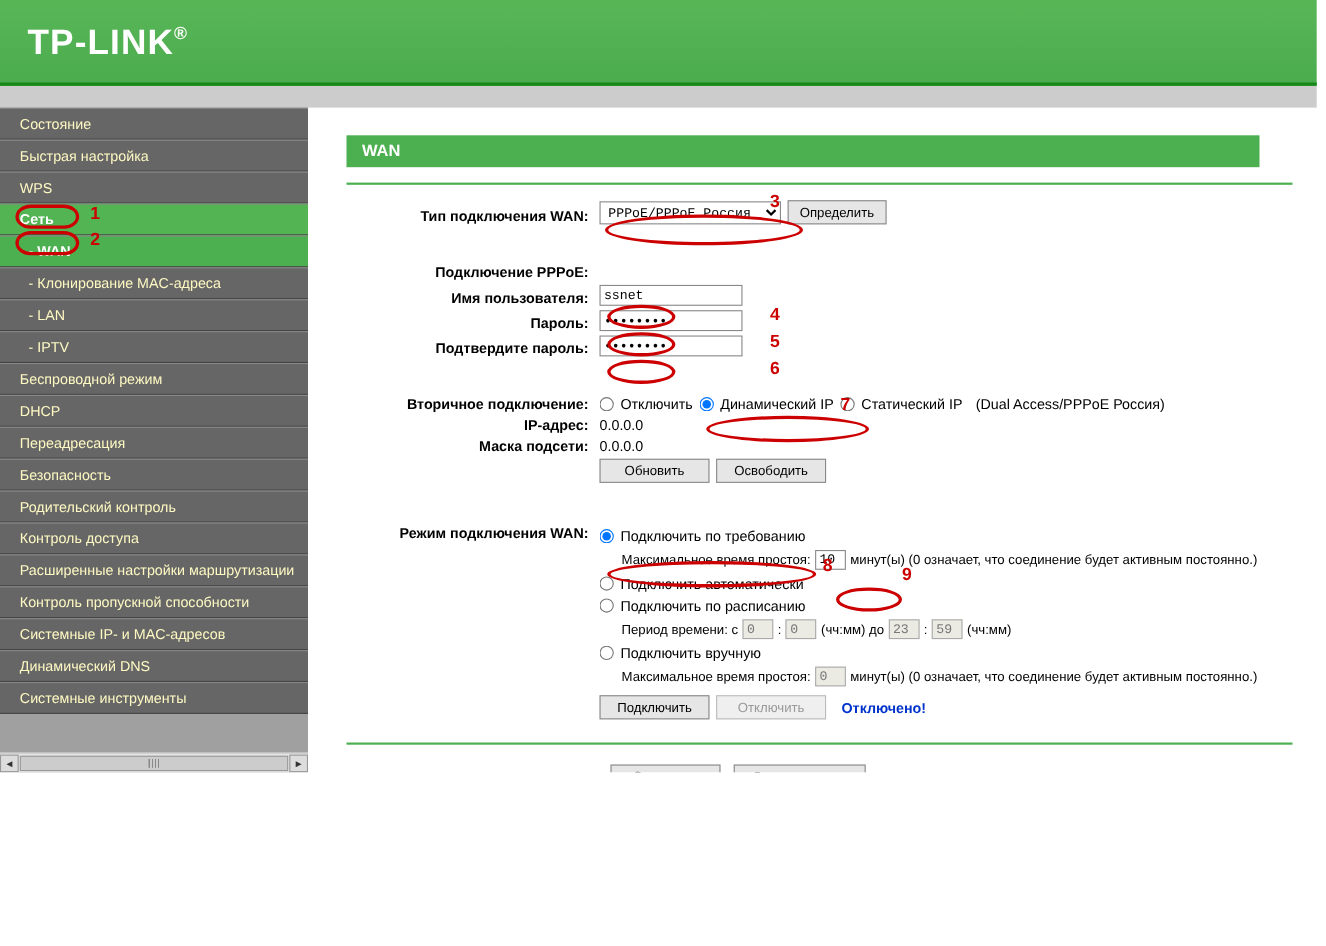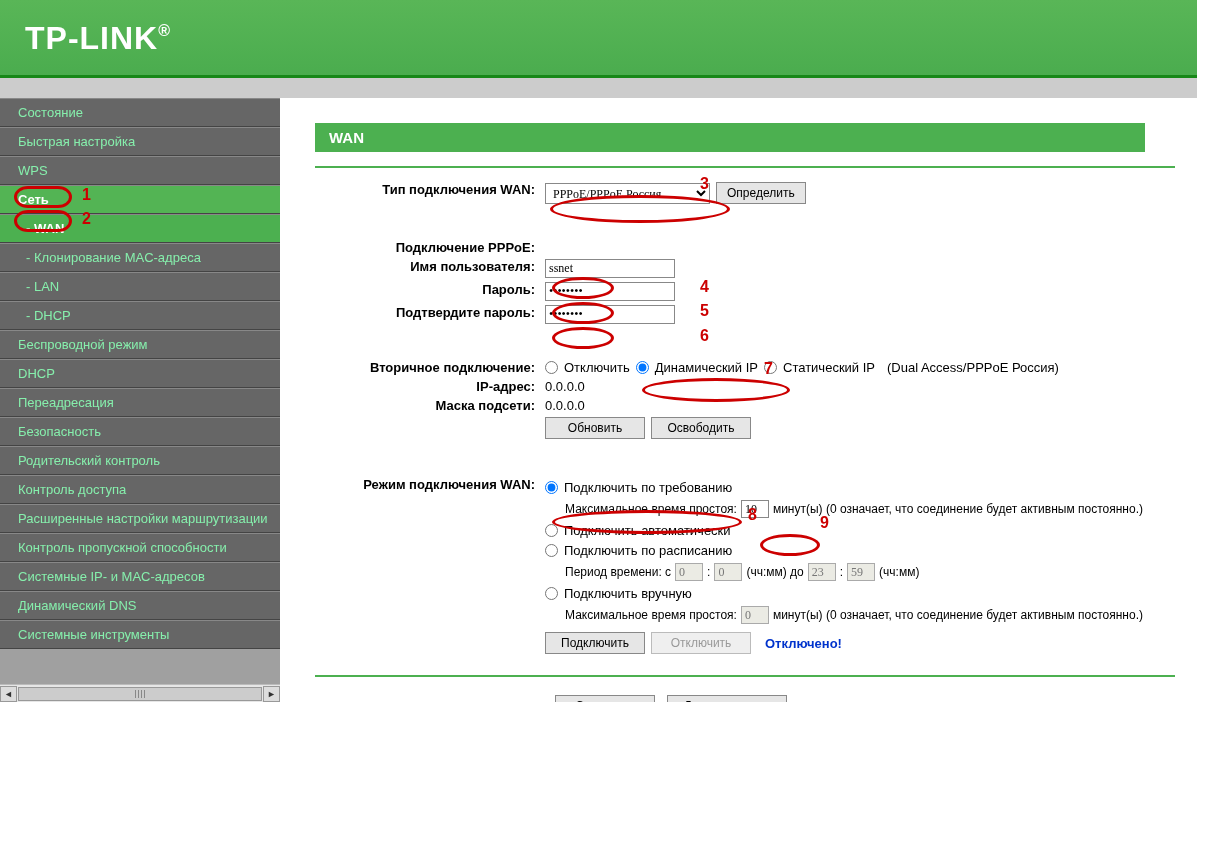--- a/index.html
+++ b/index.html
@@ -58,21 +58,21 @@
 
 
 .sidebar {
   width: 280px;
   background: #a0a0a0;
   min-height: 770px;
 }
 .sidebar-item {
   display: block;
   background: #666;
-  color: #86efac;
+  color: #fef9c3;
   font-size: 13px;
   padding: 6px 10px 6px 18px;
   border-top: 1px solid #888;
   border-bottom: 1px solid #444;
   cursor: pointer;
 }
 .sidebar-item.active {
   background: #4cb050;
   color: #fff;
   font-weight: bold;
@@ -112,42 +112,42 @@
 }
 .hr-green2 {
   border: none;
   border-top: 2px solid #4cb050;
   width: 860px;
   margin: 16px 0 14px 0;
 }
 
 .form-row {
   display: flex;
-  align-items: flex-start;
+  align-items: flex-end;
   margin: 4px 0;
   font-size: 13px;
   color: #000;
 }
 .form-label {
   width: 230px;
   text-align: right;
   font-weight: bold;
   padding-right: 10px;
 }
 .form-field {
   flex: 1;
   display: flex;
   align-items: center;
   gap: 6px;
   flex-wrap: wrap;
 }
 .spacer-row { height: 14px; }
 
 select, input[type="text"], input[type="password"] {
-  font-family: Liberation Serif, serif;
+  font-family: Liberation Mono, monospace;
   font-size: 12px;
   padding: 2px 3px;
   border: 1px solid #888;
   background: #fff;
 }
 select { height: 21px; }
 input.text-wide { width: 130px; height: 19px; }
 input.tiny { width: 28px; height: 18px; text-align: left; }
 input.tinydis { width: 28px; height: 18px; background: #ebebe4; color: #777; border: 1px solid #aaa; }
 
@@ -256,21 +256,21 @@
   <div class="gray-top-strip"></div>
   <div class="main-wrap">
     <div class="sidebar">
       <div class="sidebar-item">Состояние</div>
       <div class="sidebar-item">Быстрая настройка</div>
       <div class="sidebar-item">WPS</div>
       <div class="sidebar-item active top-active">Сеть</div>
       <div class="sidebar-item active sidebar-sub">- WAN</div>
       <div class="sidebar-item sidebar-sub">- Клонирование MAC-адреса</div>
       <div class="sidebar-item sidebar-sub">- LAN</div>
-      <div class="sidebar-item sidebar-sub">- DHCP</div>
+      <div class="sidebar-item sidebar-sub">- IPTV</div>
       <div class="sidebar-item">Беспроводной режим</div>
       <div class="sidebar-item">DHCP</div>
       <div class="sidebar-item">Переадресация</div>
       <div class="sidebar-item">Безопасность</div>
       <div class="sidebar-item">Родительский контроль</div>
       <div class="sidebar-item">Контроль доступа</div>
       <div class="sidebar-item">Расширенные настройки маршрутизации</div>
       <div class="sidebar-item">Контроль пропускной способности</div>
       <div class="sidebar-item">Системные IP- и MAC-адресов</div>
       <div class="sidebar-item">Динамический DNS</div>

